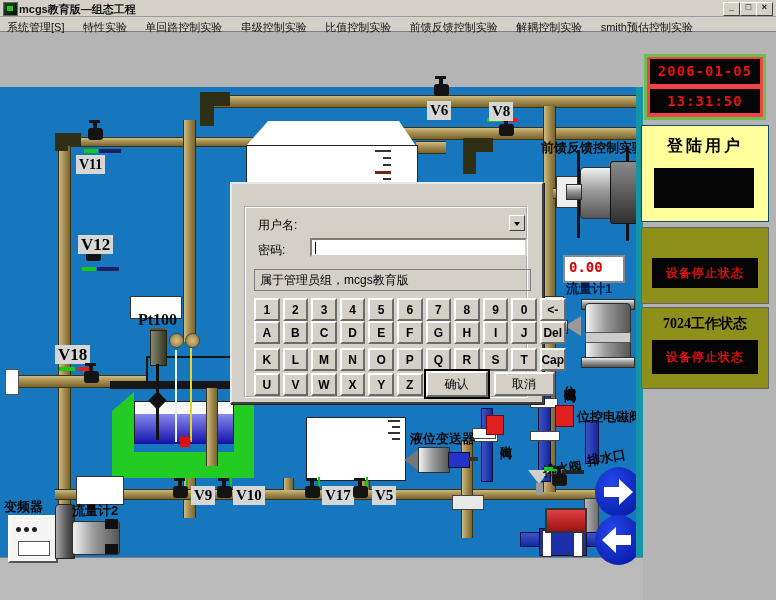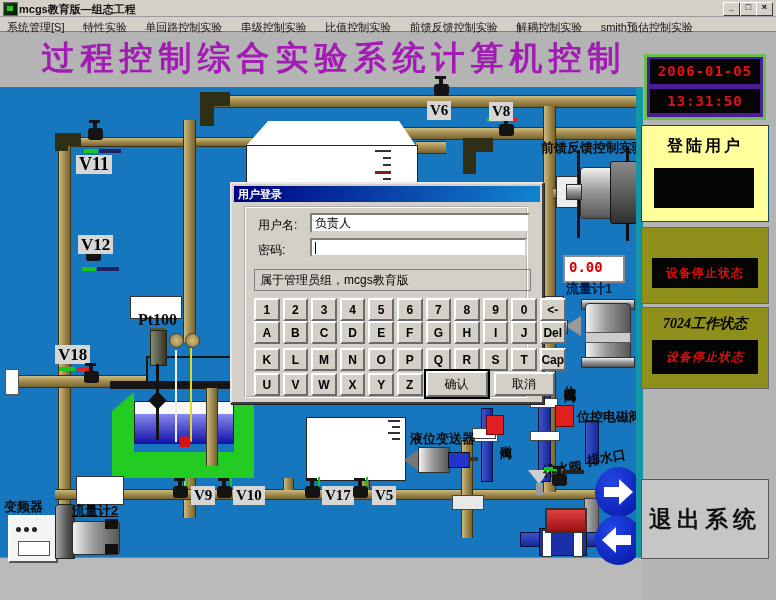--- a/index.html
+++ b/index.html
@@ -48,21 +48,21 @@
   .whitebox{position:absolute;background:#fff;border:1px solid #333;z-index:10;}
   .scale-tick{position:absolute;background:#333;z-index:9;}
   
   .bigarrow{position:absolute;width:47px;height:50px;border-radius:50%;z-index:10;
             background:radial-gradient(ellipse at 35% 30%,#2447e8,#0a1fb0 75%);}
   .bigarrow .shaft{position:absolute;top:20px;width:15px;height:10px;background:#fff;}
   .bigarrow .headr{position:absolute;left:24px;top:12px;border-left:14px solid #fff;border-top:13px solid transparent;border-bottom:13px solid transparent;}
   .bigarrow .headl{position:absolute;left:7px;top:12px;border-right:14px solid #fff;border-top:13px solid transparent;border-bottom:13px solid transparent;}
   
   .panel{position:absolute;z-index:20;}
-  #dtpanel{left:644px;top:54px;width:116px;height:60px;background:#4c1d95;border:3px solid #6cbe50;}
+  #dtpanel{left:644px;top:54px;width:116px;height:60px;background:#ef4444;border:3px solid #6cbe50;}
   .led{background:#050505;color:#e81010;font-family:"DejaVu Sans Mono",monospace;font-weight:bold;
        font-size:14px;letter-spacing:1px;text-align:center;}
   #loginpanel{left:641px;top:125px;width:126px;height:95px;background:#ffff9c;border:1px solid #0c4a6e;}
   .olive{background:#8f8f1b;border:1px solid #666;color:#000;}
   .olive .ptitle{font-weight:bold;font-size:14px;text-align:center;margin-top:7px;font-family:"Liberation Serif",serif;}
   .statusbox{position:absolute;background:#050505;color:#d81010;font-weight:bold;font-size:12px;
              text-align:center;letter-spacing:1px;}
   .sbtn{position:absolute;left:641px;width:126px;background:#c6c6c6;border:1px solid #555;z-index:20;
         font-family:"Liberation Serif",serif;font-weight:bold;font-size:23px;letter-spacing:5px;color:#111;
         display:flex;align-items:center;justify-content:center;}
@@ -108,21 +108,20 @@
   <div class="abs" id="titlebar">
     <div id="appicon">
         <i></i>
       </div>
     <div class="ttext">mcgs教育版—组态工程</div>
     <div class="winbtn" style="right:36px;">_</div>
     <div class="winbtn" style="right:19px;">□</div>
     <div class="winbtn" style="right:3px;">×</div>
   </div>
 
-  <div class="abs" id="banner">过程控制综合实验系统计算机控制</div>
 
   <div class="abs" id="canvas"></div>
   <div class="abs" id="floor"></div>
   <div class="abs" id="teal"></div>
 
   <div class="ph" style="left:200px;top:95px;width:436px;"></div>
   <div class="ph" style="left:398px;top:127px;width:238px;"></div>
   <div class="ph" style="left:70px;top:137px;width:186px;height:8px;"></div>
   <div class="pv" style="left:58px;top:142px;height:365px;"></div>
   <div class="ph" style="left:8px;top:375px;width:140px;"></div>
@@ -250,34 +249,34 @@
     <span style="position:absolute;left:6px;top:10px;width:5px;height:5px;border-radius:50%;background:#222;"></span>
     <span style="position:absolute;left:14px;top:10px;width:5px;height:5px;border-radius:50%;background:#222;"></span>
     <span style="position:absolute;left:22px;top:10px;width:5px;height:5px;border-radius:50%;background:#222;"></span>
     <span style="position:absolute;left:8px;top:24px;width:30px;height:13px;background:#fff;border:1px solid #555;"></span>
   </div>
   <div class="abs" style="left:55px;top:504px;width:18px;height:53px;background:linear-gradient(90deg,#aaa,#555 60%,#333);border:1px solid #222;border-radius:4px 4px 0 0;z-index:10;"></div>
   <div class="abs metalv" style="left:72px;top:521px;width:46px;height:32px;border-radius:3px;z-index:10;"></div>
   <div class="abs" style="left:105px;top:519px;width:13px;height:10px;background:#111;z-index:11;"></div>
   <div class="abs" style="left:105px;top:544px;width:13px;height:10px;background:#111;z-index:11;"></div>
   <div class="whitebox" style="left:76px;top:476px;width:46px;height:27px;"></div>
-  <div class="dlabel" style="left:72px;top:502px;text-decoration:underline;">流量计2</div>
+  <div class="dlabel" style="left:72px;top:502px;">流量计2</div>
 
   <div class="valve" style="left:434px;top:84px;"></div>
   <div class="vlabel" style="left:427px;top:101px;font-size:15px;">V6</div>
 
   <div class="bar" style="left:487px;top:118px;width:15px;background:#18c818;"></div>
   <div class="bar" style="left:503px;top:118px;width:15px;background:#e02020;"></div>
   <div class="valve" style="left:499px;top:124px;"></div>
   <div class="vlabel" style="left:489px;top:102px;font-size:15px;">V8</div>
 
   <div class="valve" style="left:88px;top:128px;"></div>
   <div class="bar" style="left:84px;top:149px;width:14px;background:#18c818;"></div>
   <div class="bar" style="left:99px;top:149px;width:22px;background:#202060;"></div>
-  <div class="vlabel" style="left:76px;top:155px;font-size:18px;">V11</div>
+  <div class="vlabel" style="left:76px;top:155px;font-size:14px;">V11</div>
 
   <div class="valve" style="left:86px;top:249px;"></div>
   <div class="bar" style="left:82px;top:267px;width:14px;background:#18c818;"></div>
   <div class="bar" style="left:97px;top:267px;width:22px;background:#202060;"></div>
   <div class="vlabel" style="left:78px;top:235px;font-size:17px;">V12</div>
 
   <div class="vlabel" style="left:55px;top:345px;font-size:17px;">V18</div>
   <div class="bar" style="left:59px;top:367px;width:16px;background:#18c818;"></div>
   <div class="bar" style="left:77px;top:367px;width:16px;background:#e02020;"></div>
   <div class="valve" style="left:84px;top:371px;"></div>
@@ -306,33 +305,30 @@
 
   <div class="panel" id="loginpanel">
     <div style="position:absolute;left:0;top:10px;width:100%;text-align:center;font-weight:bold;font-size:16px;letter-spacing:3px;font-family:'Liberation Serif',serif;">登陆用户</div>
     <div style="position:absolute;left:12px;top:42px;width:100px;height:40px;background:#050505;"></div>
   </div>
 
   <div class="panel olive" style="left:641px;top:227px;width:126px;height:75px;">
     <div class="statusbox" style="left:10px;top:30px;width:106px;height:30px;line-height:30px;">设备停止状态</div>
   </div>
 
-  <div class="panel olive" style="left:641px;top:307px;width:126px;height:80px;font-style:italic;">
+  <div class="panel olive" style="left:641px;top:307px;width:126px;height:80px;">
     <div class="ptitle">7024工作状态</div>
     <div class="statusbox" style="left:10px;top:32px;width:106px;height:34px;line-height:34px;">设备停止状态</div>
   </div>
 
-  <div class="sbtn" style="top:479px;height:78px;">退出系统</div>
 
   <div class="abs" id="dialog">
-    <div id="dlg-title">用户登录</div>
     <div id="dlg-frame"></div>
 
     <div class="dlg-label" style="left:26px;top:33px;">用户名:</div>
-    <div class="field" style="left:78px;top:29px;width:213px;height:16px;line-height:16px;padding-left:3px;">负责人</div>
     <div id="combo-arrow" style="left:277px;top:31px;width:14px;height:14px;"></div>
 
     <div class="dlg-label" style="left:26px;top:58px;">密码:</div>
     <div class="field" style="left:78px;top:54px;width:213px;height:15px;" title="">
         <span id="caret"></span>
       </div>
 
     <div id="infobar">属于管理员组，mcgs教育版</div>
 
     <div class="krow" style="left:22px;top:114px;">

